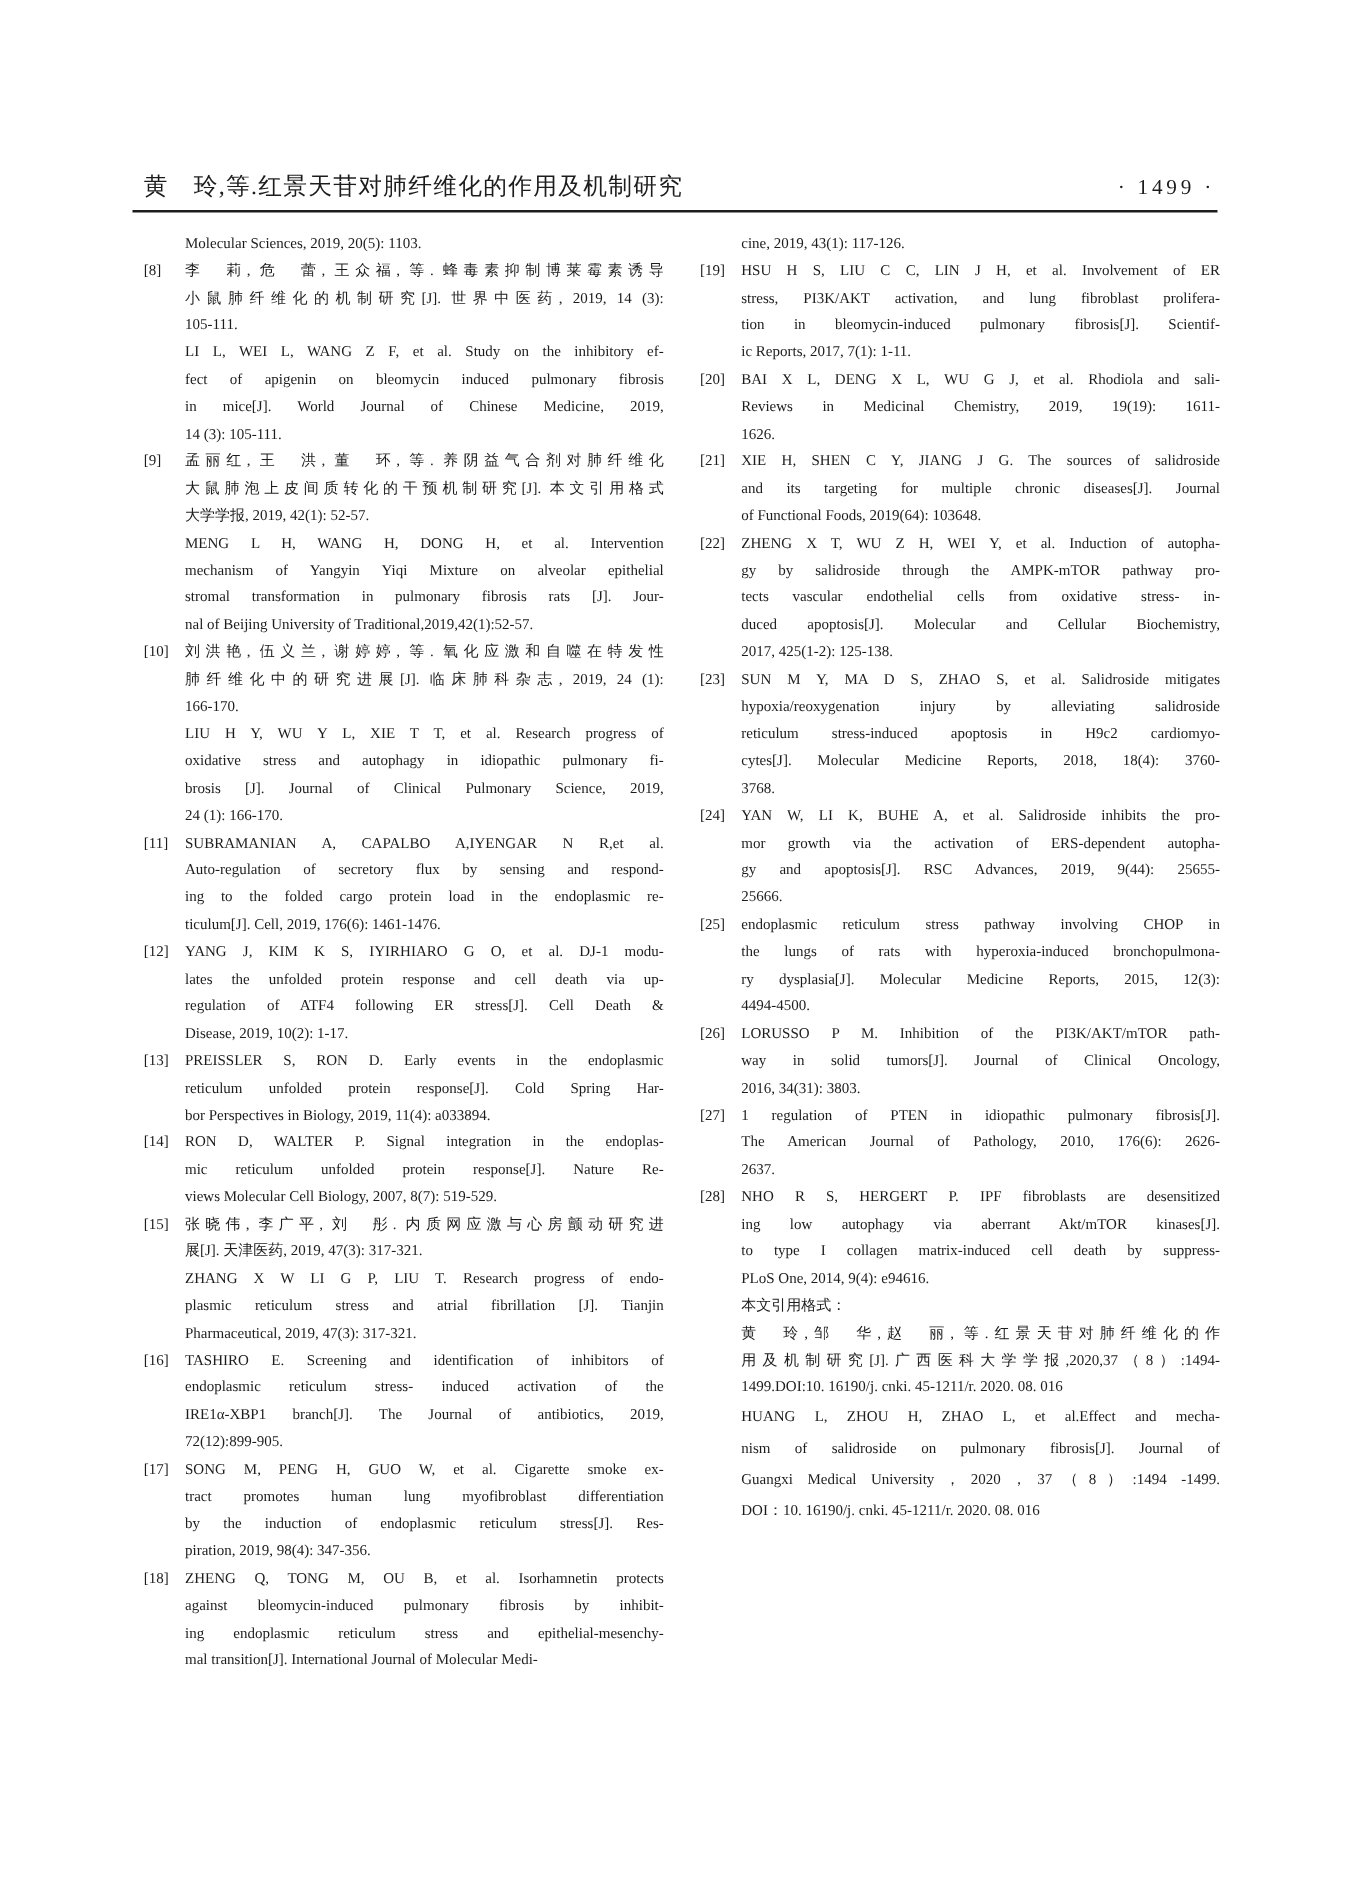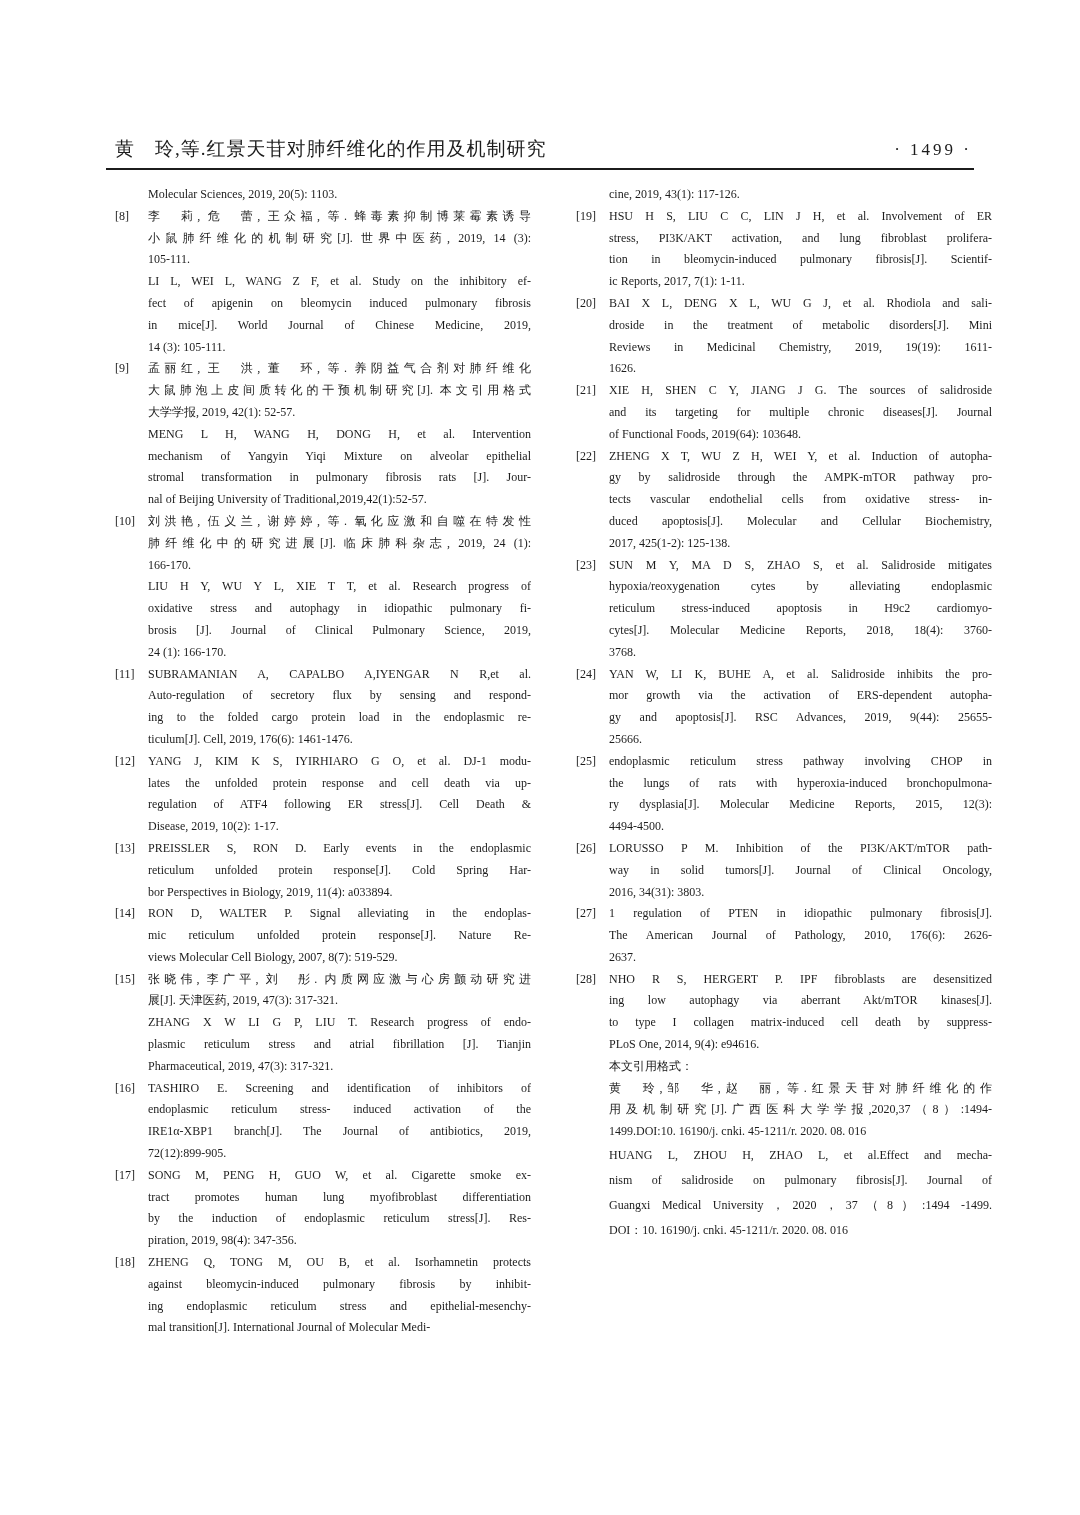--- a/index.html
+++ b/index.html
@@ -43,21 +43,21 @@
     height: 2px;
     background: #1c1c1c;
   }
   .col {
     position: absolute;
     top: 184px;
     width: 416px;
     font-size: 12px;
   }
   .col-left  { left: 115px; }
-  .col-right { left: 560px; margin-left: 16px; }
+  .col-right { left: 560px; }
   .ref {
     position: relative;
     padding-left: 33px;
   }
   .refnum {
     position: absolute;
     left: 0;
     top: 0;
     line-height: 21.8px;
     white-space: nowrap;
@@ -156,21 +156,21 @@
         <span class="refnum">[13]</span>
         <div class="seg">
           <div class="line full">PREISSLER S, RON D. Early events in the endoplasmic</div>
           <div class="line full">reticulum unfolded protein response[J]. Cold Spring Har-</div>
           <div class="line">bor Perspectives in Biology, 2019, 11(4): a033894.</div>
         </div>
       </div>
       <div class="ref">
         <span class="refnum">[14]</span>
         <div class="seg">
-          <div class="line full">RON D, WALTER P. Signal alleviating in the endoplas-</div>
+          <div class="line full">RON D, WALTER P. Signal integration in the endoplas-</div>
           <div class="line full">mic reticulum unfolded protein response[J]. Nature Re-</div>
           <div class="line">views Molecular Cell Biology, 2007, 8(7): 519-529.</div>
         </div>
       </div>
       <div class="ref">
         <span class="refnum">[15]</span>
         <div class="seg">
           <div class="line full">张晓伟, 李广平, 刘　彤. 内质网应激与心房颤动研究进</div>
           <div class="line">展[J]. 天津医药, 2019, 47(3): 317-321.</div>
         </div>
@@ -221,21 +221,20 @@
           <div class="line full">HSU H S, LIU C C, LIN J H, et al. Involvement of ER</div>
           <div class="line full">stress, PI3K/AKT activation, and lung fibroblast prolifera-</div>
           <div class="line full">tion in bleomycin-induced pulmonary fibrosis[J]. Scientif-</div>
           <div class="line">ic Reports, 2017, 7(1): 1-11.</div>
         </div>
       </div>
       <div class="ref">
         <span class="refnum">[20]</span>
         <div class="seg">
           <div class="line full">BAI X L, DENG X L, WU G J, et al. Rhodiola and sali-</div>
-          <div class="line full">droside in the treatment of metabolic disorders[J]. Mini</div>
           <div class="line full">Reviews in Medicinal Chemistry, 2019, 19(19): 1611-</div>
           <div class="line">1626.</div>
         </div>
       </div>
       <div class="ref">
         <span class="refnum">[21]</span>
         <div class="seg">
           <div class="line full">XIE H, SHEN C Y, JIANG J G. The sources of salidroside</div>
           <div class="line full">and its targeting for multiple chronic diseases[J]. Journal</div>
           <div class="line">of Functional Foods, 2019(64): 103648.</div>
@@ -248,21 +247,21 @@
           <div class="line full">gy by salidroside through the AMPK-mTOR pathway pro-</div>
           <div class="line full">tects vascular endothelial cells from oxidative stress- in-</div>
           <div class="line full">duced apoptosis[J]. Molecular and Cellular Biochemistry,</div>
           <div class="line">2017, 425(1-2): 125-138.</div>
         </div>
       </div>
       <div class="ref">
         <span class="refnum">[23]</span>
         <div class="seg">
           <div class="line full">SUN M Y, MA D S, ZHAO S, et al. Salidroside mitigates</div>
-          <div class="line full">hypoxia/reoxygenation cytes by alleviating endoplasmic</div>
+          <div class="line full">hypoxia/reoxygenation injury by alleviating salidroside</div>
           <div class="line full">reticulum stress-induced apoptosis in H9c2 cardiomyo-</div>
           <div class="line full">cytes[J]. Molecular Medicine Reports, 2018, 18(4): 3760-</div>
           <div class="line">3768.</div>
         </div>
       </div>
       <div class="ref">
         <span class="refnum">[24]</span>
         <div class="seg">
           <div class="line full">YAN W, LI K, BUHE A, et al. Salidroside inhibits the pro-</div>
           <div class="line full">mor growth via the activation of ERS-dependent autopha-</div>

